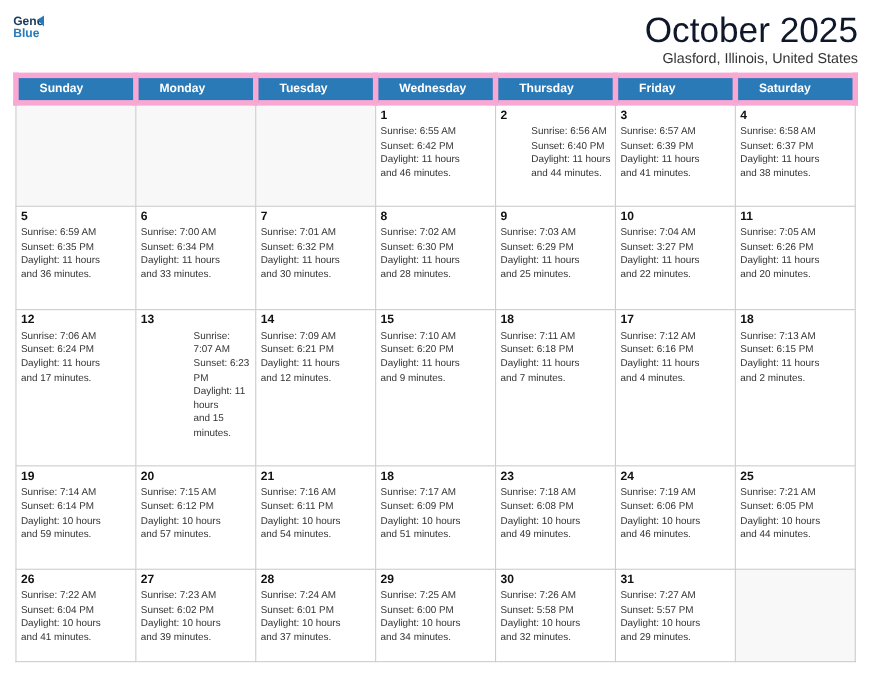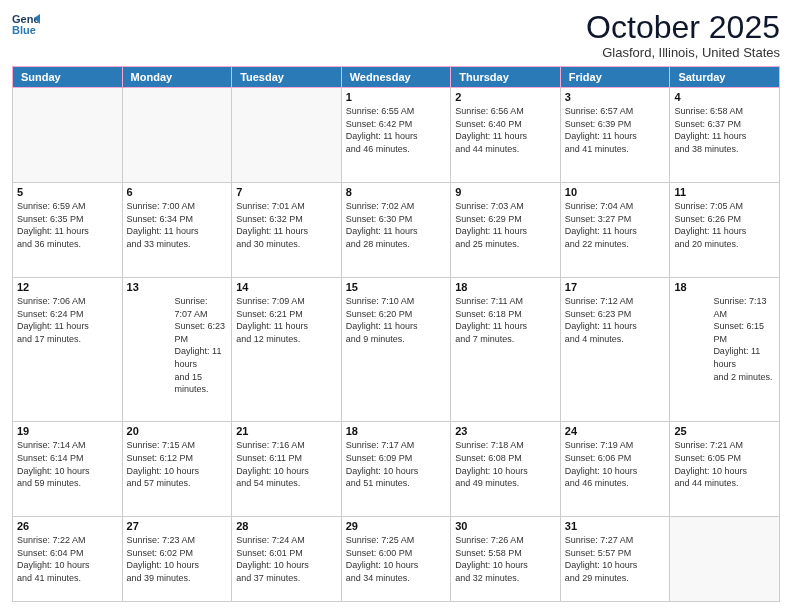--- a/index.html
+++ b/index.html
@@ -50,23 +50,23 @@
       border: 1px solid #ccc;
       border-collapse: collapse;
       width: 100%;
       table-layout: fixed;
     }
     .calendar th {
       background: #2a7ab8;
       color: #fff;
       font-size: 11px;
       font-weight: bold;
-      padding: 4px 8px;
+      padding: 4px 19px;
       text-align: left;
-      border: 1px solid #f9a8d4;
+      border: 5px solid #f9a8d4;
     }
     .calendar td {
       border: 1px solid #ccc;
       vertical-align: top;
       padding: 3px 4px;
       font-size: 9.5px;
       color: #222;
       background: #fff;
       height: 80px;
     }
@@ -126,21 +126,21 @@
           <td class="empty"></td>
           <td>
             <div class="day-number">1</div>
             <div class="day-info" style="white-space: pre-line;">Sunrise: 6:55 AM
 Sunset: 6:42 PM
 Daylight: 11 hours
 and 46 minutes.</div>
           </td>
           <td>
             <div class="day-number">2</div>
-            <div class="day-info" style="white-space: pre-line;">Sunrise: 6:56 AM
+            <div class="day-info" style="white-space: pre-line; margin-left: 28px;">Sunrise: 6:56 AM
 Sunset: 6:40 PM
 Daylight: 11 hours
 and 44 minutes.</div>
           </td>
           <td>
             <div class="day-number">3</div>
             <div class="day-info" style="white-space: pre-line;">Sunrise: 6:57 AM
 Sunset: 6:39 PM
 Daylight: 11 hours
 and 41 minutes.</div>
@@ -236,27 +236,27 @@
           <td>
             <div class="day-number">18</div>
             <div class="day-info" style="white-space: pre-line;">Sunrise: 7:11 AM
 Sunset: 6:18 PM
 Daylight: 11 hours
 and 7 minutes.</div>
           </td>
           <td>
             <div class="day-number">17</div>
             <div class="day-info" style="white-space: pre-line;">Sunrise: 7:12 AM
-Sunset: 6:23 PM
+Sunset: 6:16 PM
 Daylight: 11 hours
 and 4 minutes.</div>
           </td>
           <td>
             <div class="day-number">18</div>
-            <div class="day-info" style="white-space: pre-line; margin-left: 39px;">Sunrise: 7:13 AM
+            <div class="day-info" style="white-space: pre-line;">Sunrise: 7:13 AM
 Sunset: 6:15 PM
 Daylight: 11 hours
 and 2 minutes.</div>
           </td>
         </tr>
         <tr>
           <td>
             <div class="day-number">19</div>
             <div class="day-info" style="white-space: pre-line;">Sunrise: 7:14 AM
 Sunset: 6:14 PM

